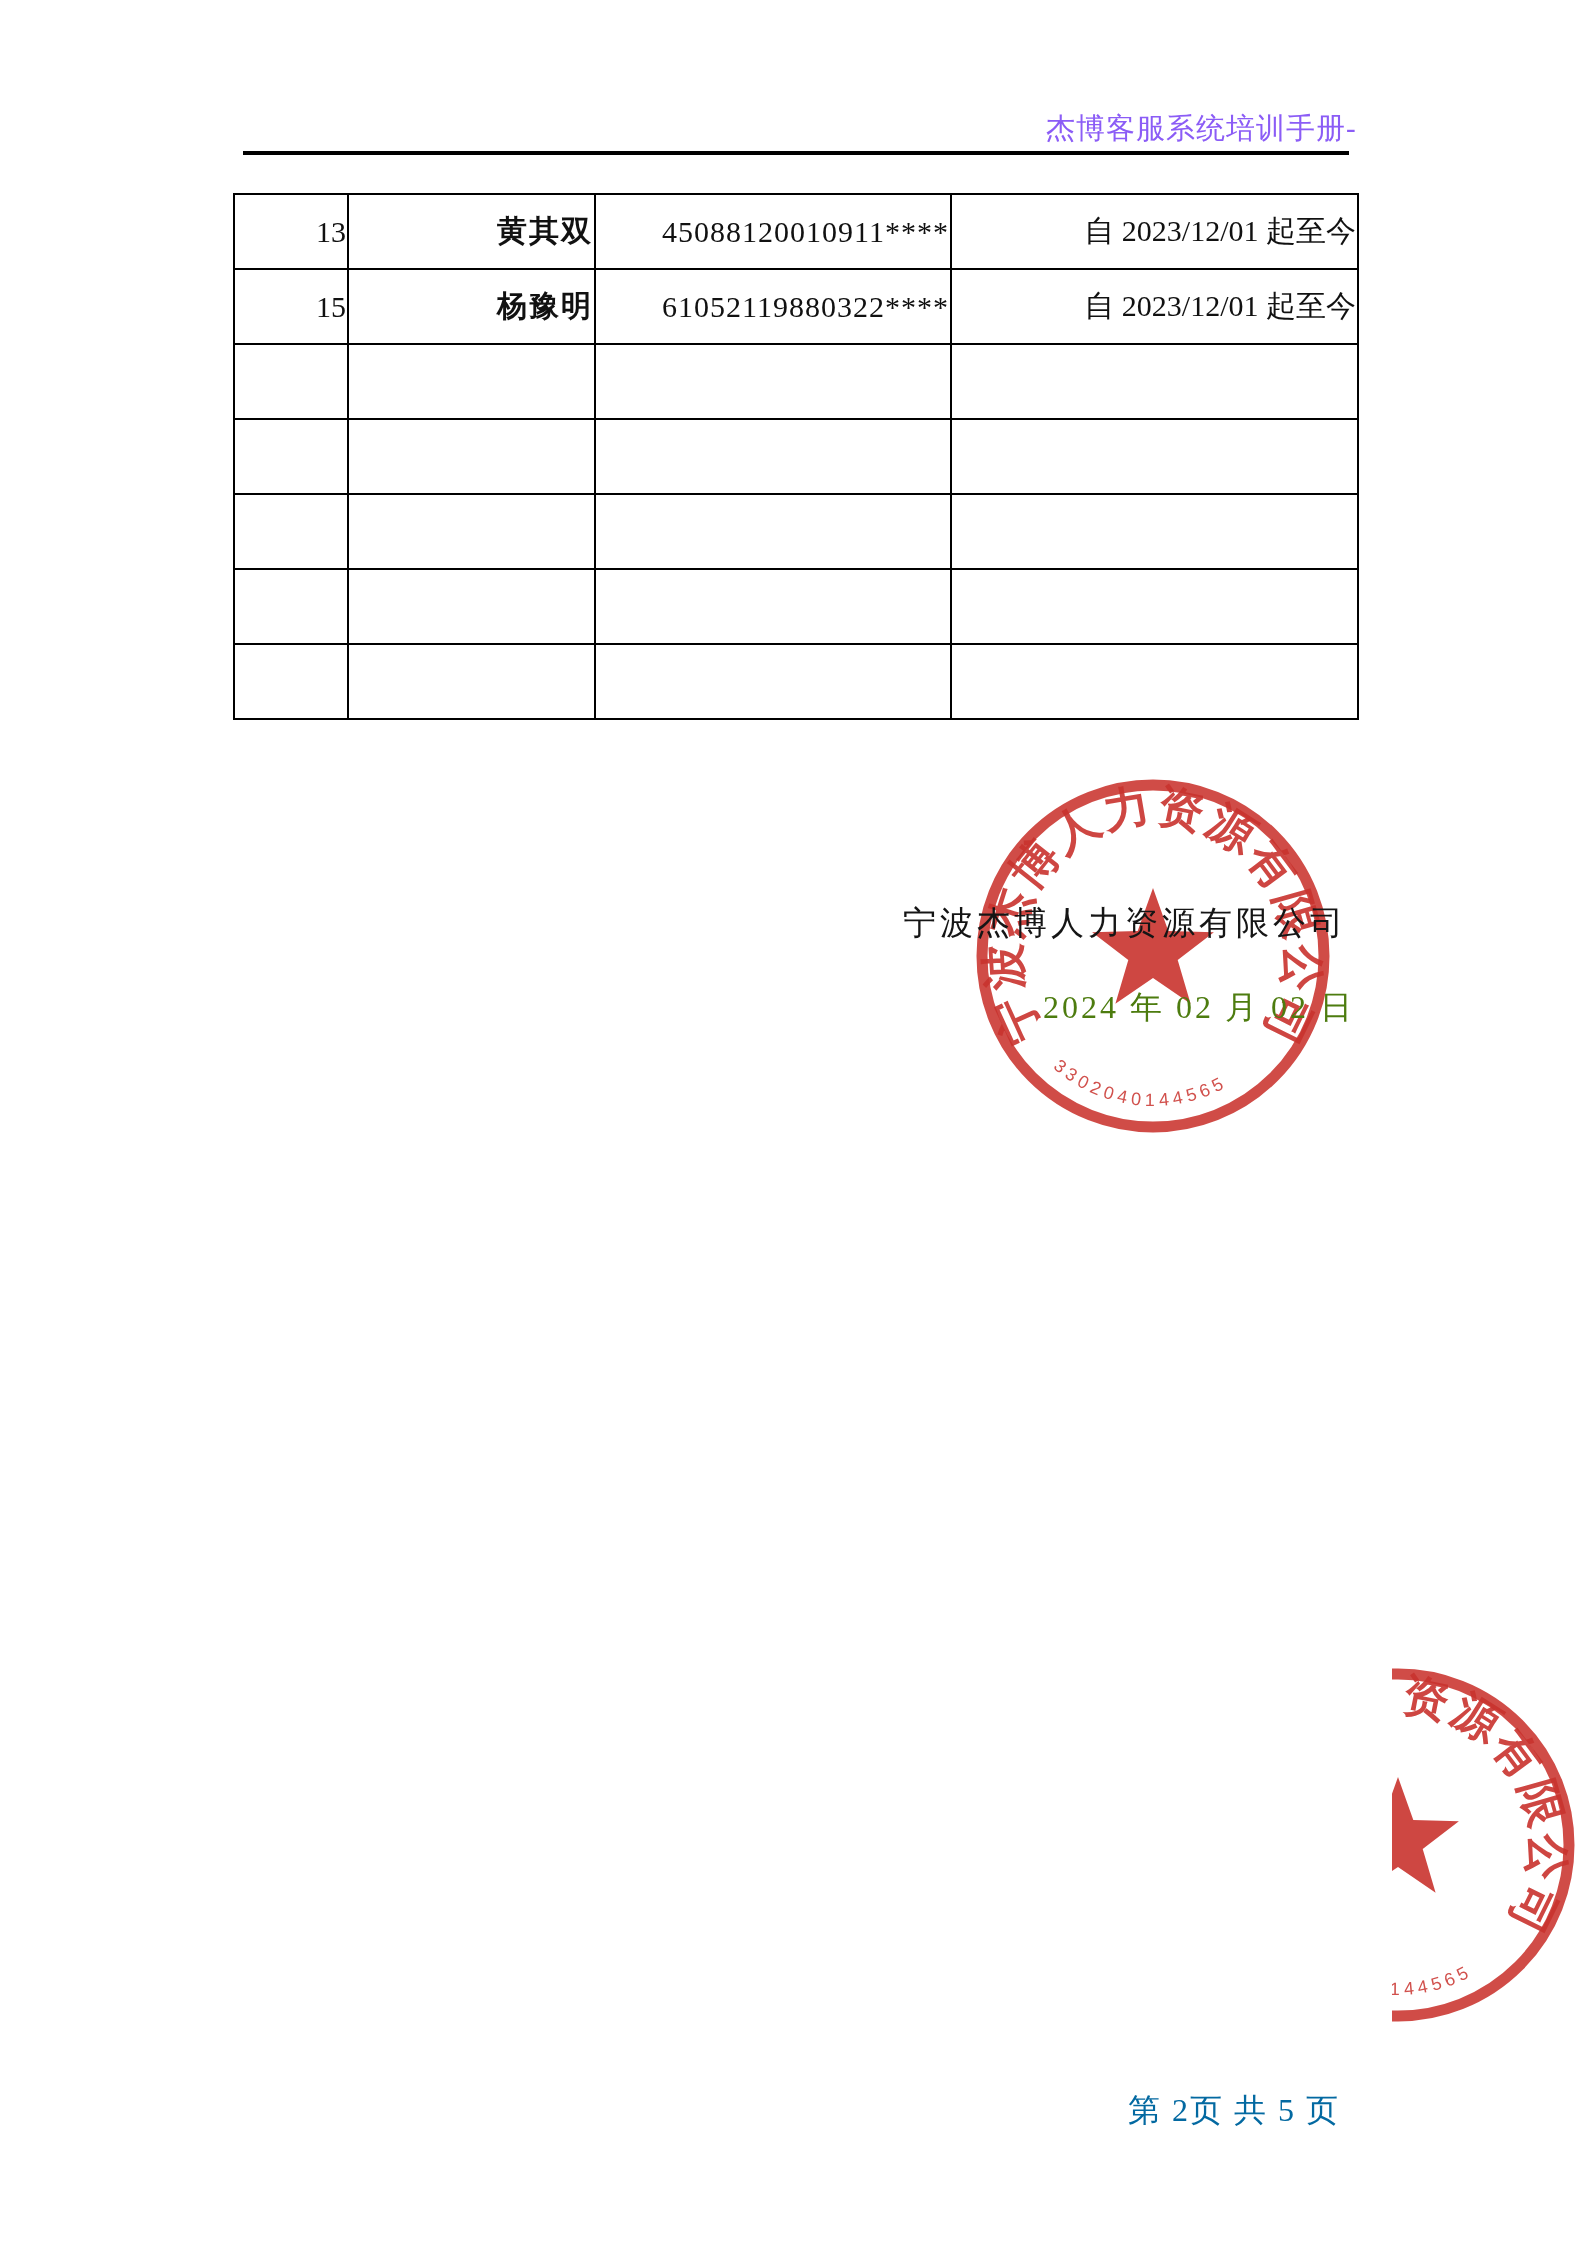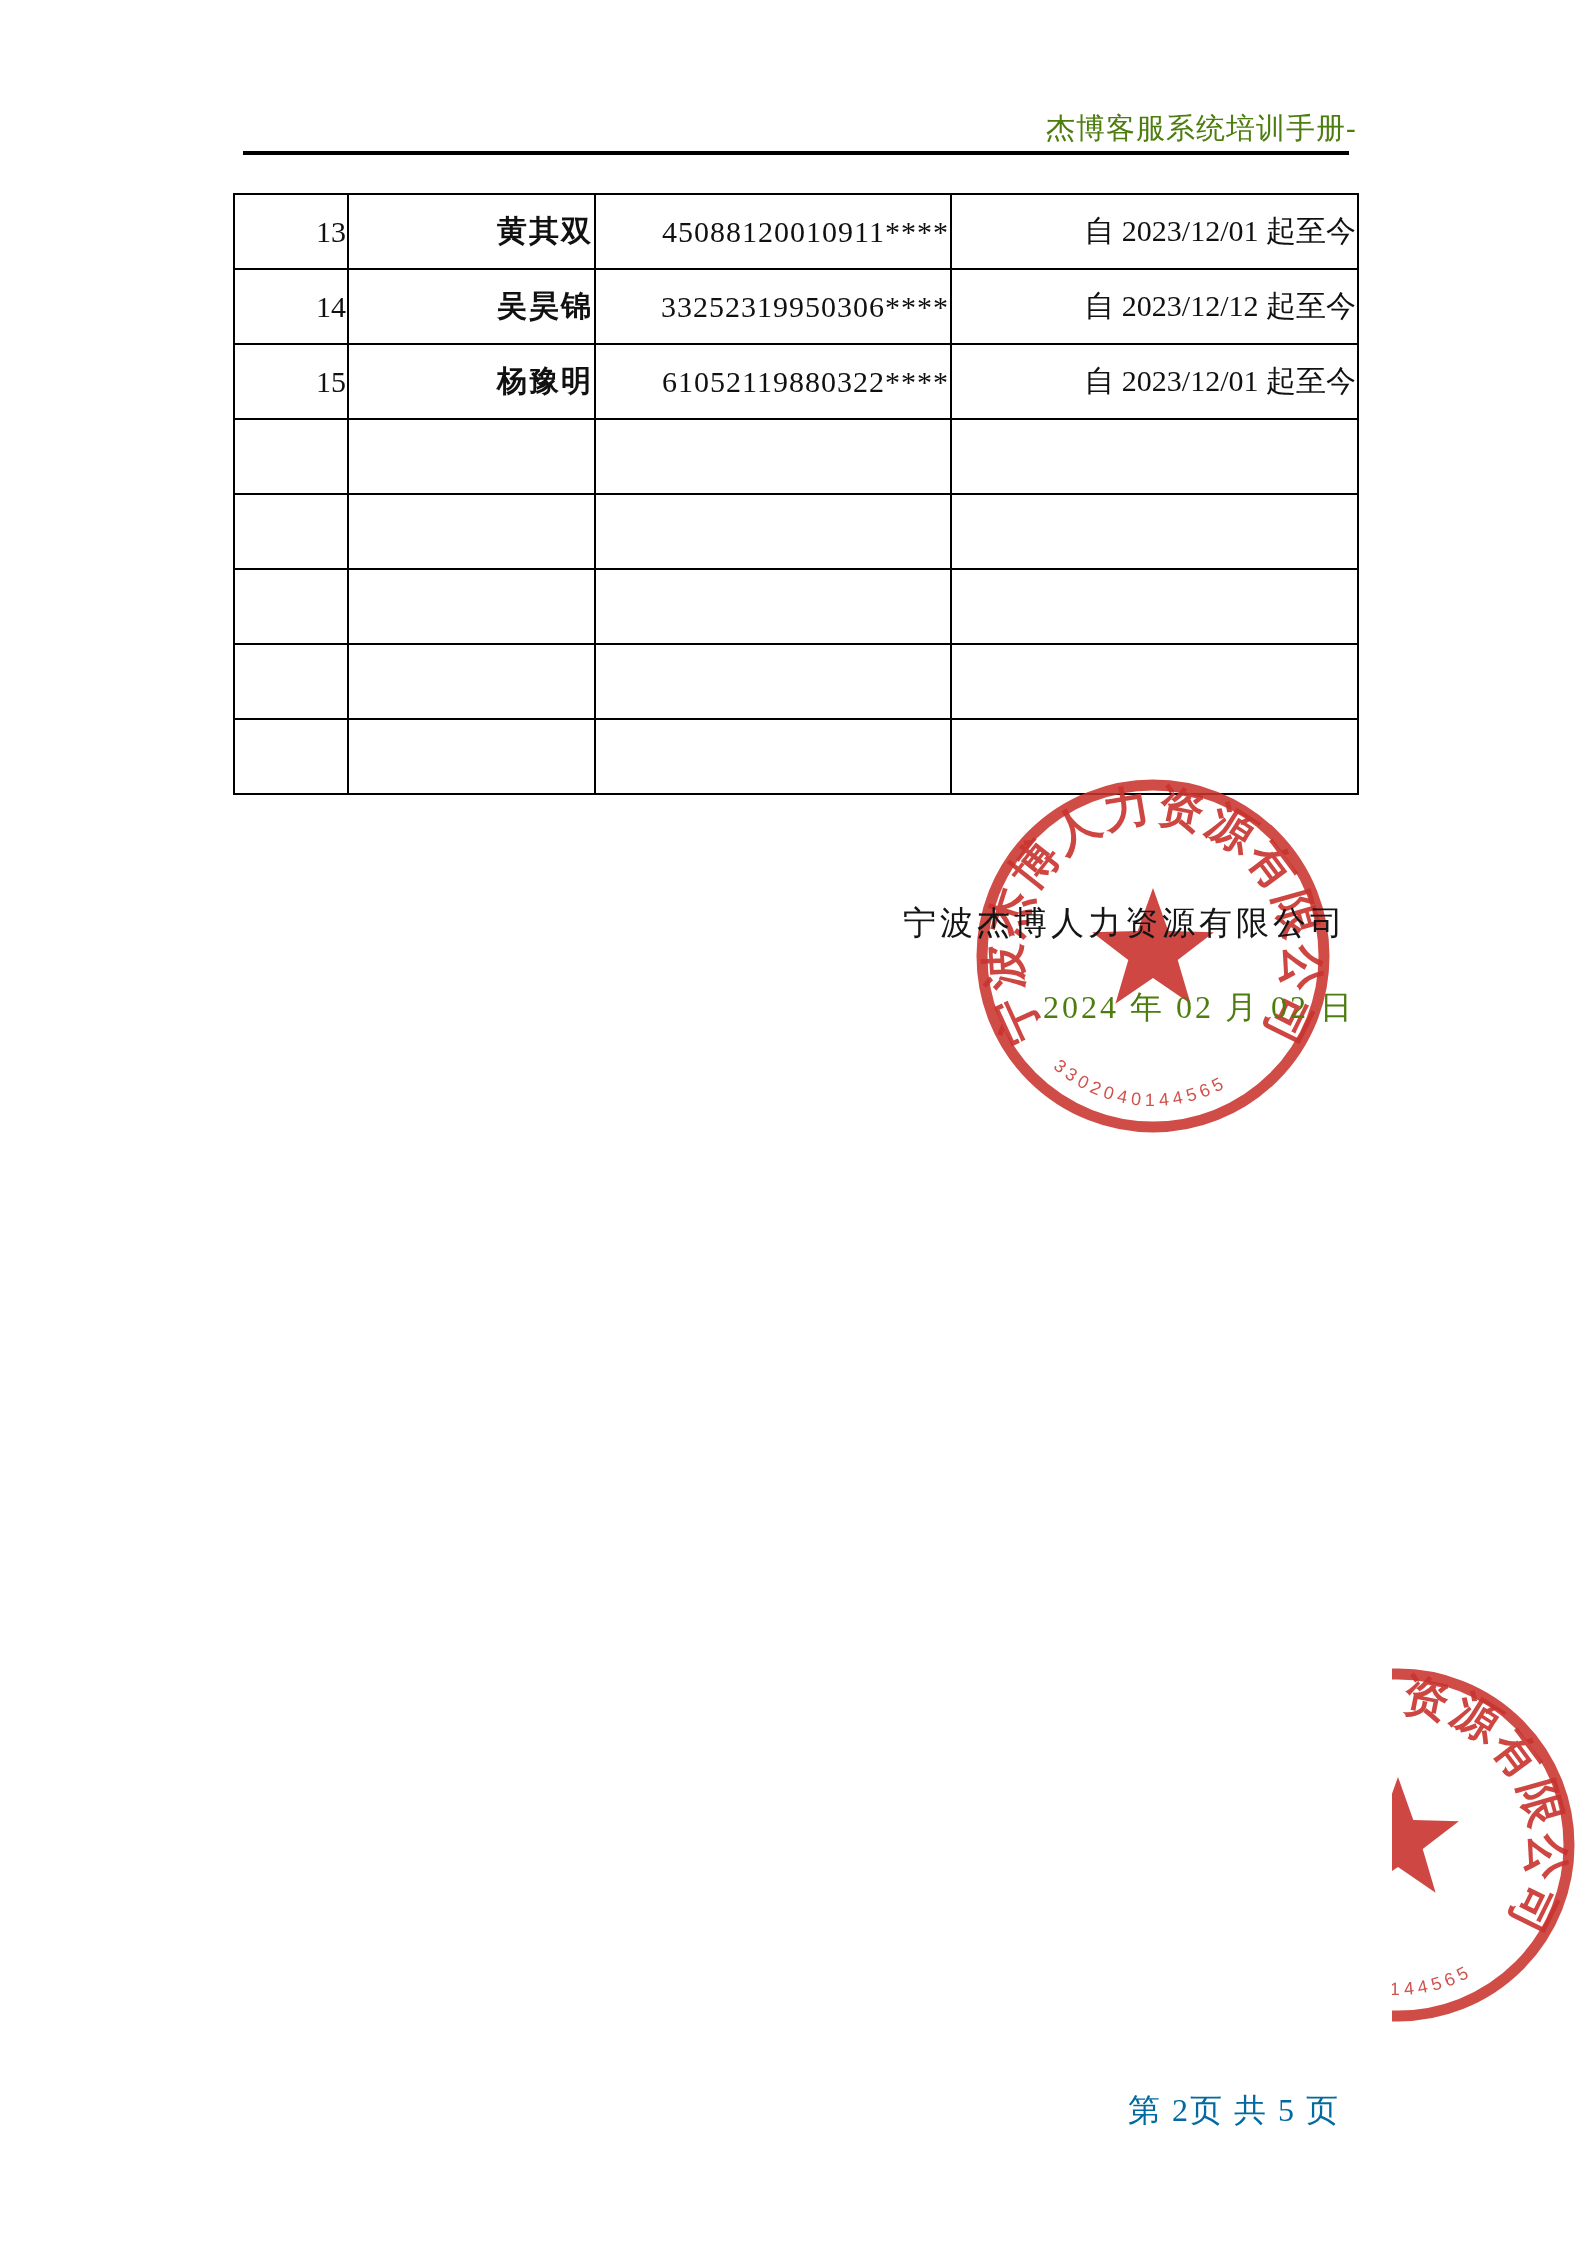--- a/index.html
+++ b/index.html
@@ -7,21 +7,21 @@
     position:relative;
     width:1587px;height:2245px;
     background:#ffffff;
     overflow:hidden;
     font-family:"Liberation Serif", serif;
     color:#111;
   }
   .header-title{
     position:absolute;left:1046px;top:109px;
     font-size:29px;letter-spacing:1px;white-space:nowrap;
-    font-family:Liberation Serif, serif;color:#4d7c0f;text-align:center;
+    font-family:Liberation Serif, serif;color:#8b5cf6;text-align:center;
   }
   .header-rule{
     position:absolute;left:243px;top:151px;width:1106px;height:4px;
     background:#000;
   }
   table.roster{
     position:absolute;left:233px;top:193px;
     border-collapse:collapse;table-layout:fixed;
     width:1124px;
   }
@@ -66,26 +66,20 @@
         <col style="width:247px">
         <col style="width:356px">
         <col style="width:407px">
     </colgroup>
     <tbody>
       <tr>
         <td class="c-no">13</td>
         <td class="c-name">黄其双</td>
         <td class="c-id">45088120010911****</td>
         <td class="c-period">自 2023/12/01 起至今</td>
-      </tr>
-      <tr>
-        <td class="c-no">14</td>
-        <td class="c-name">吴昊锦</td>
-        <td class="c-id">33252319950306****</td>
-        <td class="c-period">自 2023/12/12 起至今</td>
       </tr>
       <tr>
         <td class="c-no">15</td>
         <td class="c-name">杨豫明</td>
         <td class="c-id">61052119880322****</td>
         <td class="c-period">自 2023/12/01 起至今</td>
       </tr>
       <tr>
         <td class="c-no"></td>
         <td class="c-name"></td>

